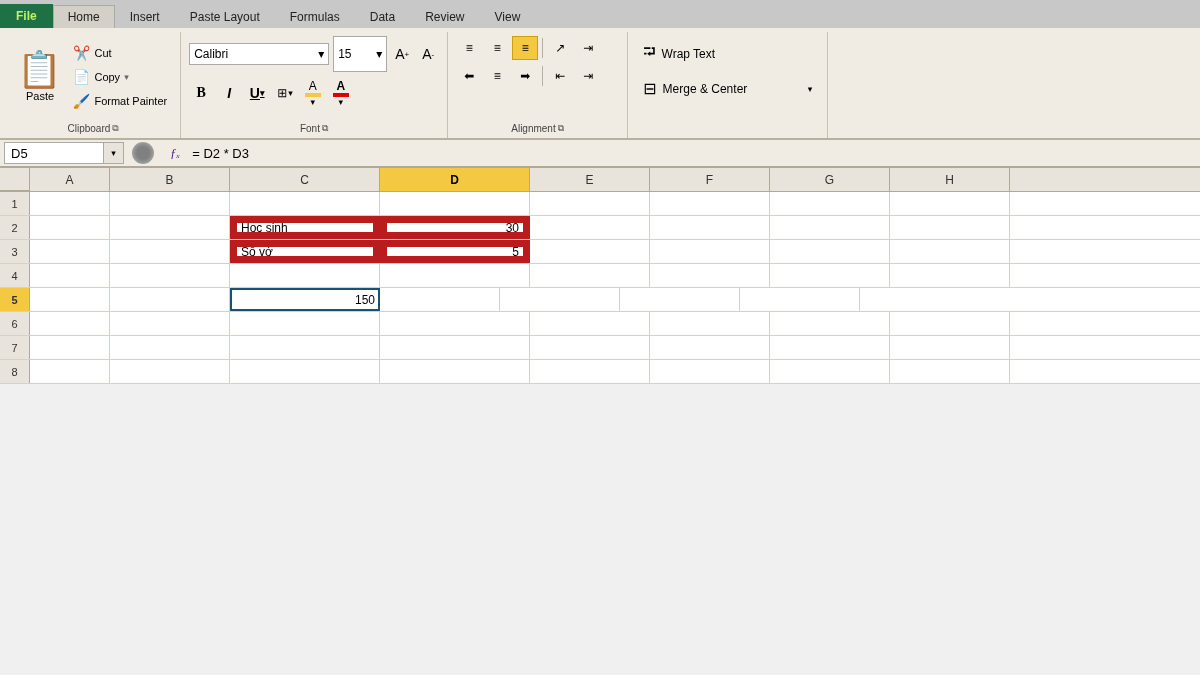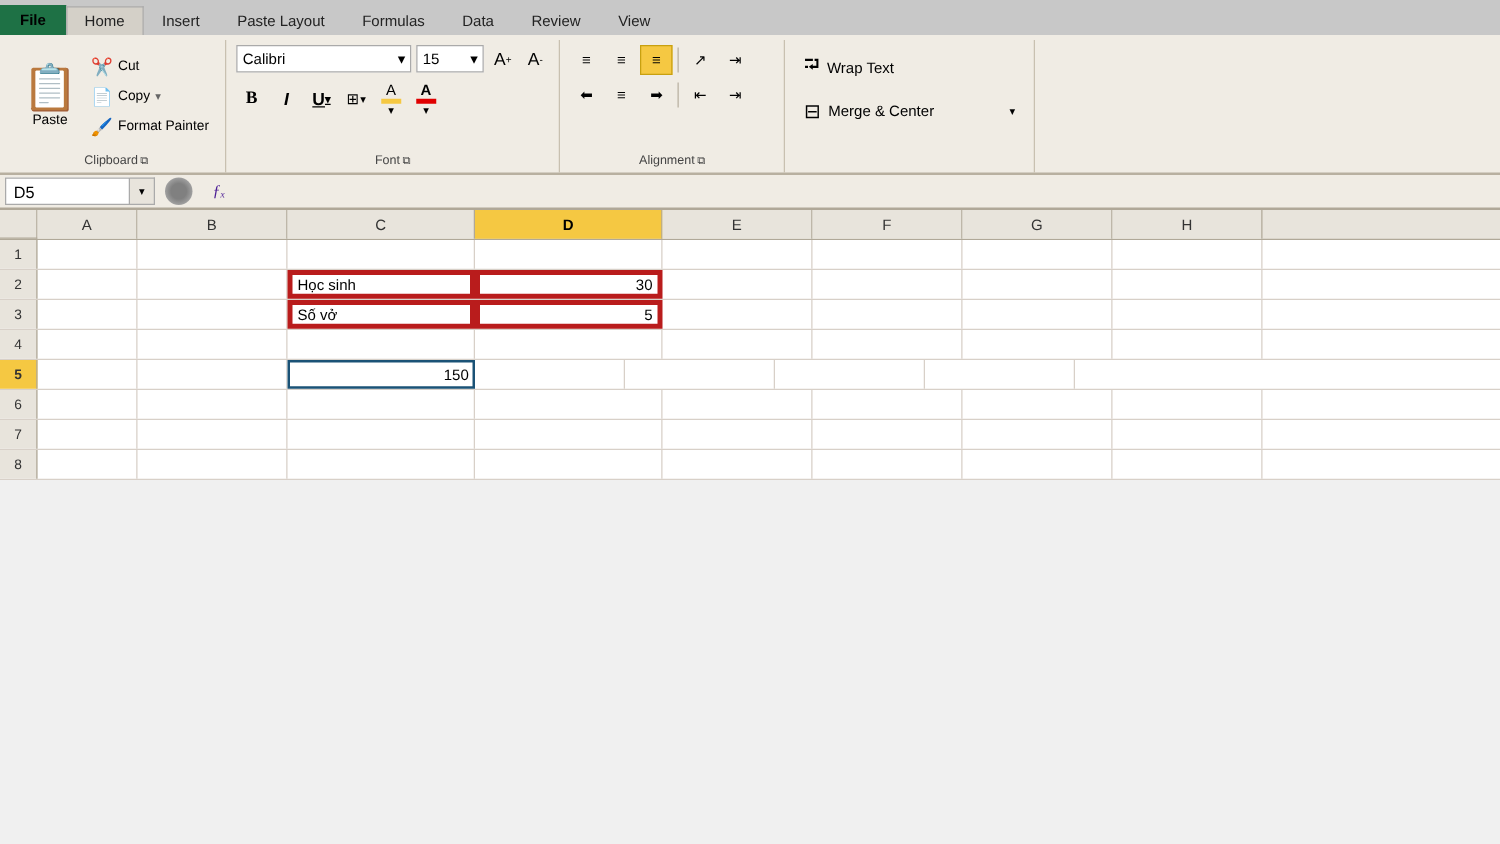--- a/index.html
+++ b/index.html
@@ -2,21 +2,21 @@
 <html><head>
   <meta charset="utf-8">
   <style>
     * { box-sizing: border-box; margin: 0; padding: 0; }
     body { font-family: 'Segoe UI', Arial, sans-serif; font-size: 12px; background: #f0f0f0; width: 1200px; height: 675px; overflow: hidden; }
     
     
     .tab-bar { display: flex; align-items: flex-end; background: #c8c8c8; height: 28px; padding-left: 0; }
     .tab-bar-item { padding: 4px 14px; font-size: 12px; cursor: pointer; border: 1px solid transparent; border-bottom: none; background: #c8c8c8; color: #222; }
     .tab-bar-item.active { background: #d4d0c8; border-color: #aaa; border-bottom-color: #d4d0c8; z-index: 1; }
-    .tab-bar-item.file { background: #1e7145; color: #000000; padding: 5px 16px; font-weight: bold; border: none; }
+    .tab-bar-item.file { background: #1e7145; color: #bef264; padding: 5px 16px; font-weight: bold; border: none; }
 
     
     .ribbon-content { display: flex; align-items: stretch; padding: 4px 6px 0 6px; height: 112px; background: #f0ece4; border-bottom: 2px solid #b8b0a0; }
     
     .ribbon-group { display: flex; flex-direction: column; align-items: center; border-right: 1px solid #c8c0b0; padding: 0 8px; min-width: 60px; }
     .ribbon-group-items { display: flex; flex: 1; align-items: center; gap: 2px; }
     .ribbon-group-label { font-size: 10px; color: #444; padding: 2px 0 4px 0; display: flex; align-items: center; gap: 2px; }
     .ribbon-group-label .corner-icon { font-size: 9px; cursor: pointer; }
 
     
@@ -28,21 +28,21 @@
     .clipboard-small-btns { display: flex; flex-direction: column; justify-content: center; gap: 2px; padding-left: 2px; }
     .small-ribbon-btn { display: flex; align-items: center; gap: 4px; cursor: pointer; padding: 2px 4px; border: 1px solid transparent; font-size: 11px; white-space: nowrap; }
     .small-icon { font-size: 14px; }
     .dropdown-arrow { font-size: 9px; color: #666; }
 
     
     .font-group { min-width: 240px; text-align: right; }
     .font-group .ribbon-group-items { flex-direction: column; align-items: flex-start; gap: 4px; padding: 4px 0; width: 100%; }
     .font-row { display: flex; align-items: center; gap: 4px; width: 100%; }
     .font-name-select { width: 140px; height: 22px; font-size: 12px; border: 1px solid #aaa; background: #fff; padding: 1px 4px; display: flex; align-items: center; justify-content: space-between; cursor: pointer; }
-    .font-size-select { width: 54px; height: 22px; font-size: 12px; border: 1px solid #aaa; background: #fff; padding: 1px 4px; display: flex; align-items: center; justify-content: space-between; cursor: pointer; }
+    .font-size-select { width: 54px; height: 36px; font-size: 12px; border: 1px solid #aaa; background: #fff; padding: 1px 4px; display: flex; align-items: center; justify-content: space-between; cursor: pointer; }
     .font-grow-btn { width: 22px; height: 22px; border: 1px solid transparent; background: transparent; cursor: pointer; font-size: 14px; display: flex; align-items: center; justify-content: center; }
     .format-btn { width: 24px; height: 24px; border: 1px solid transparent; background: transparent; cursor: pointer; display: flex; align-items: center; justify-content: center; font-size: 14px; font-weight: bold; }
     .format-btn.underline { text-decoration: underline; }
     .border-btn { display: flex; align-items: center; gap: 1px; cursor: pointer; border: 1px solid transparent; padding: 2px 3px; }
     .color-btn { display: flex; flex-direction: column; align-items: center; cursor: pointer; border: 1px solid transparent; padding: 2px 3px; }
     .color-indicator { width: 16px; height: 4px; }
 
     
     .align-group { min-width: 180px; }
     .align-group .ribbon-group-items { flex-direction: column; align-items: flex-start; gap: 4px; padding: 4px 0; width: 100%; }
@@ -73,21 +73,21 @@
     .col-header.active-col { background: #f5c842; color: #000; font-weight: bold; }
 
     .grid-body { display: flex; flex-direction: column; }
     .grid-row { display: flex; height: 24px; border-bottom: 1px solid #d8d0c8; }
     .grid-row.active-row { }
     .row-num { width: 30px; min-width: 30px; background: #e8e4dc; border-right: 1px solid #b0a898; display: flex; align-items: center; justify-content: center; font-size: 11px; color: #333; cursor: pointer; }
     .row-num.active-rn { background: #f5c842; font-weight: bold; }
     .grid-cell { border-right: 1px solid #d8d0c8; display: flex; align-items: center; padding: 0 4px; font-size: 12px; overflow: hidden; white-space: nowrap; }
     .grid-cell.active-cell { outline: 2px solid #1a5276; outline-offset: -2px; background: #fff; }
     .grid-cell.right-align { justify-content: flex-end; }
-    .grid-cell.bordered-cell { border: 4px solid #b91c1c; }
+    .grid-cell.bordered-cell { border: 7px solid #b91c1c; }
 
     
     .col-a { width: 80px; min-width: 80px; }
     .col-b { width: 120px; min-width: 120px; }
     .col-c { width: 150px; min-width: 150px; }
     .col-d { width: 150px; min-width: 150px; }
     .col-e { width: 120px; min-width: 120px; }
     .col-f { width: 120px; min-width: 120px; }
     .col-g { width: 120px; min-width: 120px; }
     .col-h { width: 120px; min-width: 120px; }
@@ -230,20 +230,21 @@
 
 </div>
 
 <div class="formula-bar">
   <div class="cell-ref">D5</div>
   <div class="cell-ref-dropdown">▾</div>
   <div class="formula-spinner">
     <span style="color:#fff; font-size:10px; font-weight:bold;"></span>
   </div>
   <div class="fx-label">ƒₓ</div>
+  <input class="formula-input" type="text" value="= D2 * D3" style="">
 </div>
 
 <div class="spreadsheet">
 
   <div class="col-header-row">
     <div class="select-all"></div>
     <div class="col-header col-a">A</div>
     <div class="col-header col-b">B</div>
     <div class="col-header col-c">C</div>
     <div class="col-header col-d active-col">D</div>

